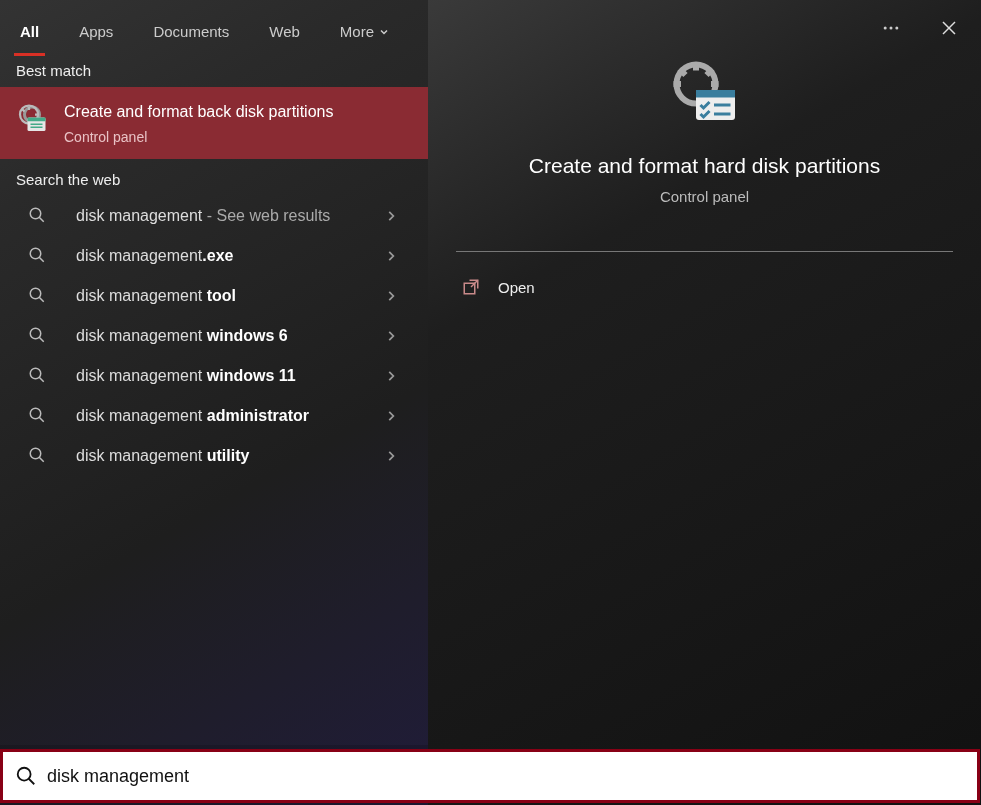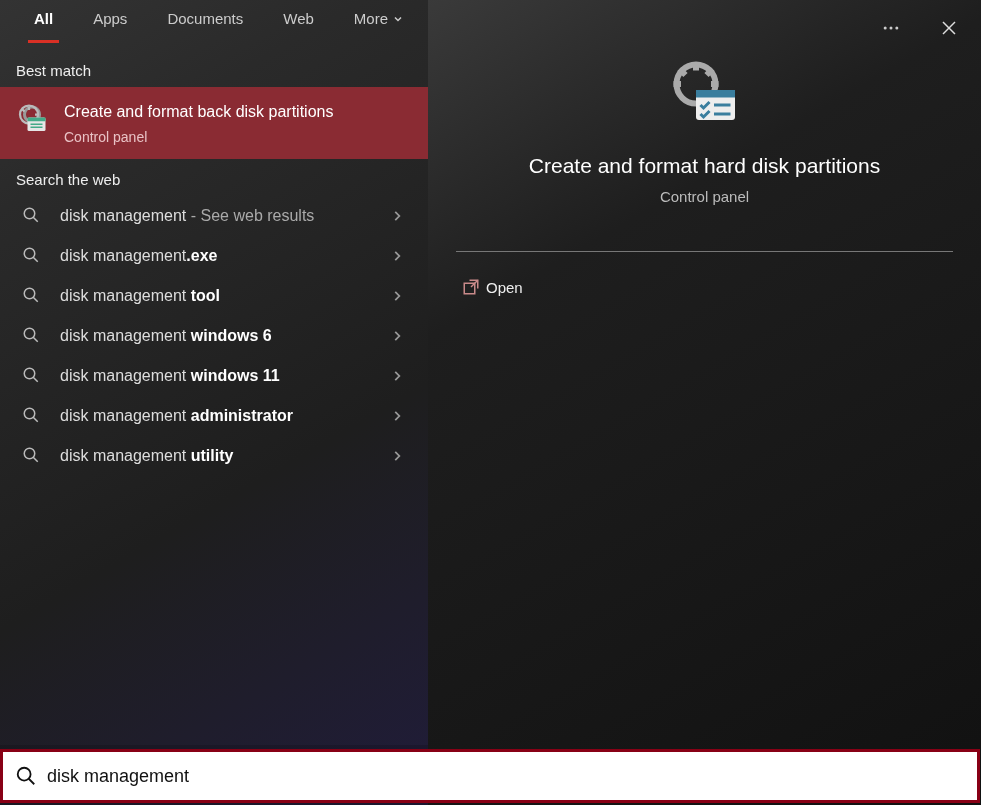--- a/index.html
+++ b/index.html
@@ -31,23 +31,23 @@
   .right-panel {
     flex: 1;
     background: linear-gradient(150deg, #3a3a3a 0%, #1e1e1e 30%, #111 100%);
     display: flex;
     flex-direction: column;
     position: relative;
   }
   
   .tabs {
     display: flex;
-    align-items: flex-start;
+    align-items: flex-end;
     height: 50px;
-    padding: 0 28px;
+    padding: 0 14px;
     gap: 22px;
   }
   .tab {
     font-size: 15px;
     color: #ccc;
     padding: 10px 6px 10px 6px;
     cursor: pointer;
     display: inline-flex;
     align-items: center;
     gap: 4px;
@@ -86,22 +86,22 @@
     width: 36px; height: 36px;
     display:flex;align-items:center;justify-content:center;
   }
   .bm-text { flex:1; }
   .bm-title { font-size: 16px; line-height:1.35; color:#fff; }
   .bm-title .bold{ font-weight:400; }
   .bm-sub { font-size: 14px; color: #e9c2c5; margin-top:6px; }
   
   .list { display:flex; flex-direction:column; }
   .row {
-    display:flex; align-items:center; gap:18px;
-    padding: 10px 22px;
+    display:flex; align-items:center; gap:28px;
+    padding: 10px 28px;
     cursor:pointer;
   }
   .row .search-ico { width: 20px; height:20px; flex:none; color:#ccc;}
   .row .label { flex:1; font-size:16px; color:#ddd; }
   .row .label .bold { font-weight:600; color:#fff; }
   .row .label .hint { color:#aaa; }
   .row .chev { width:16px; color:#999; }
   
   .indexing {
     margin-top:auto;
@@ -114,21 +114,21 @@
     display:flex; flex-direction:column; align-items:center;
     padding: 60px 10px 22px 10px;
   }
   .preview-icon { width:72px; height:72px; margin-bottom:22px;}
   .preview-title { font-size:21px; color:#fff; text-align:center; }
   .preview-sub { font-size:15px; color:#bbb; margin-top:10px; }
   .divider {
     height:1px; background:#777; margin: 24px 28px 0 28px;
   }
   .action-row {
-    display:flex; align-items:center; gap:6px;
+    display:flex; align-items:center; gap:18px;
     padding: 26px 14px 10px 34px;
     cursor:pointer;
   }
   .action-row .open-ico { width:18px; height:18px; color:#c98a8a;}
   .action-row .label { font-size:15px; color:#eee; }
   
   .search-bar-wrap {
     border: 3px solid #880015;
     background:#fff;
     height: 54px;

